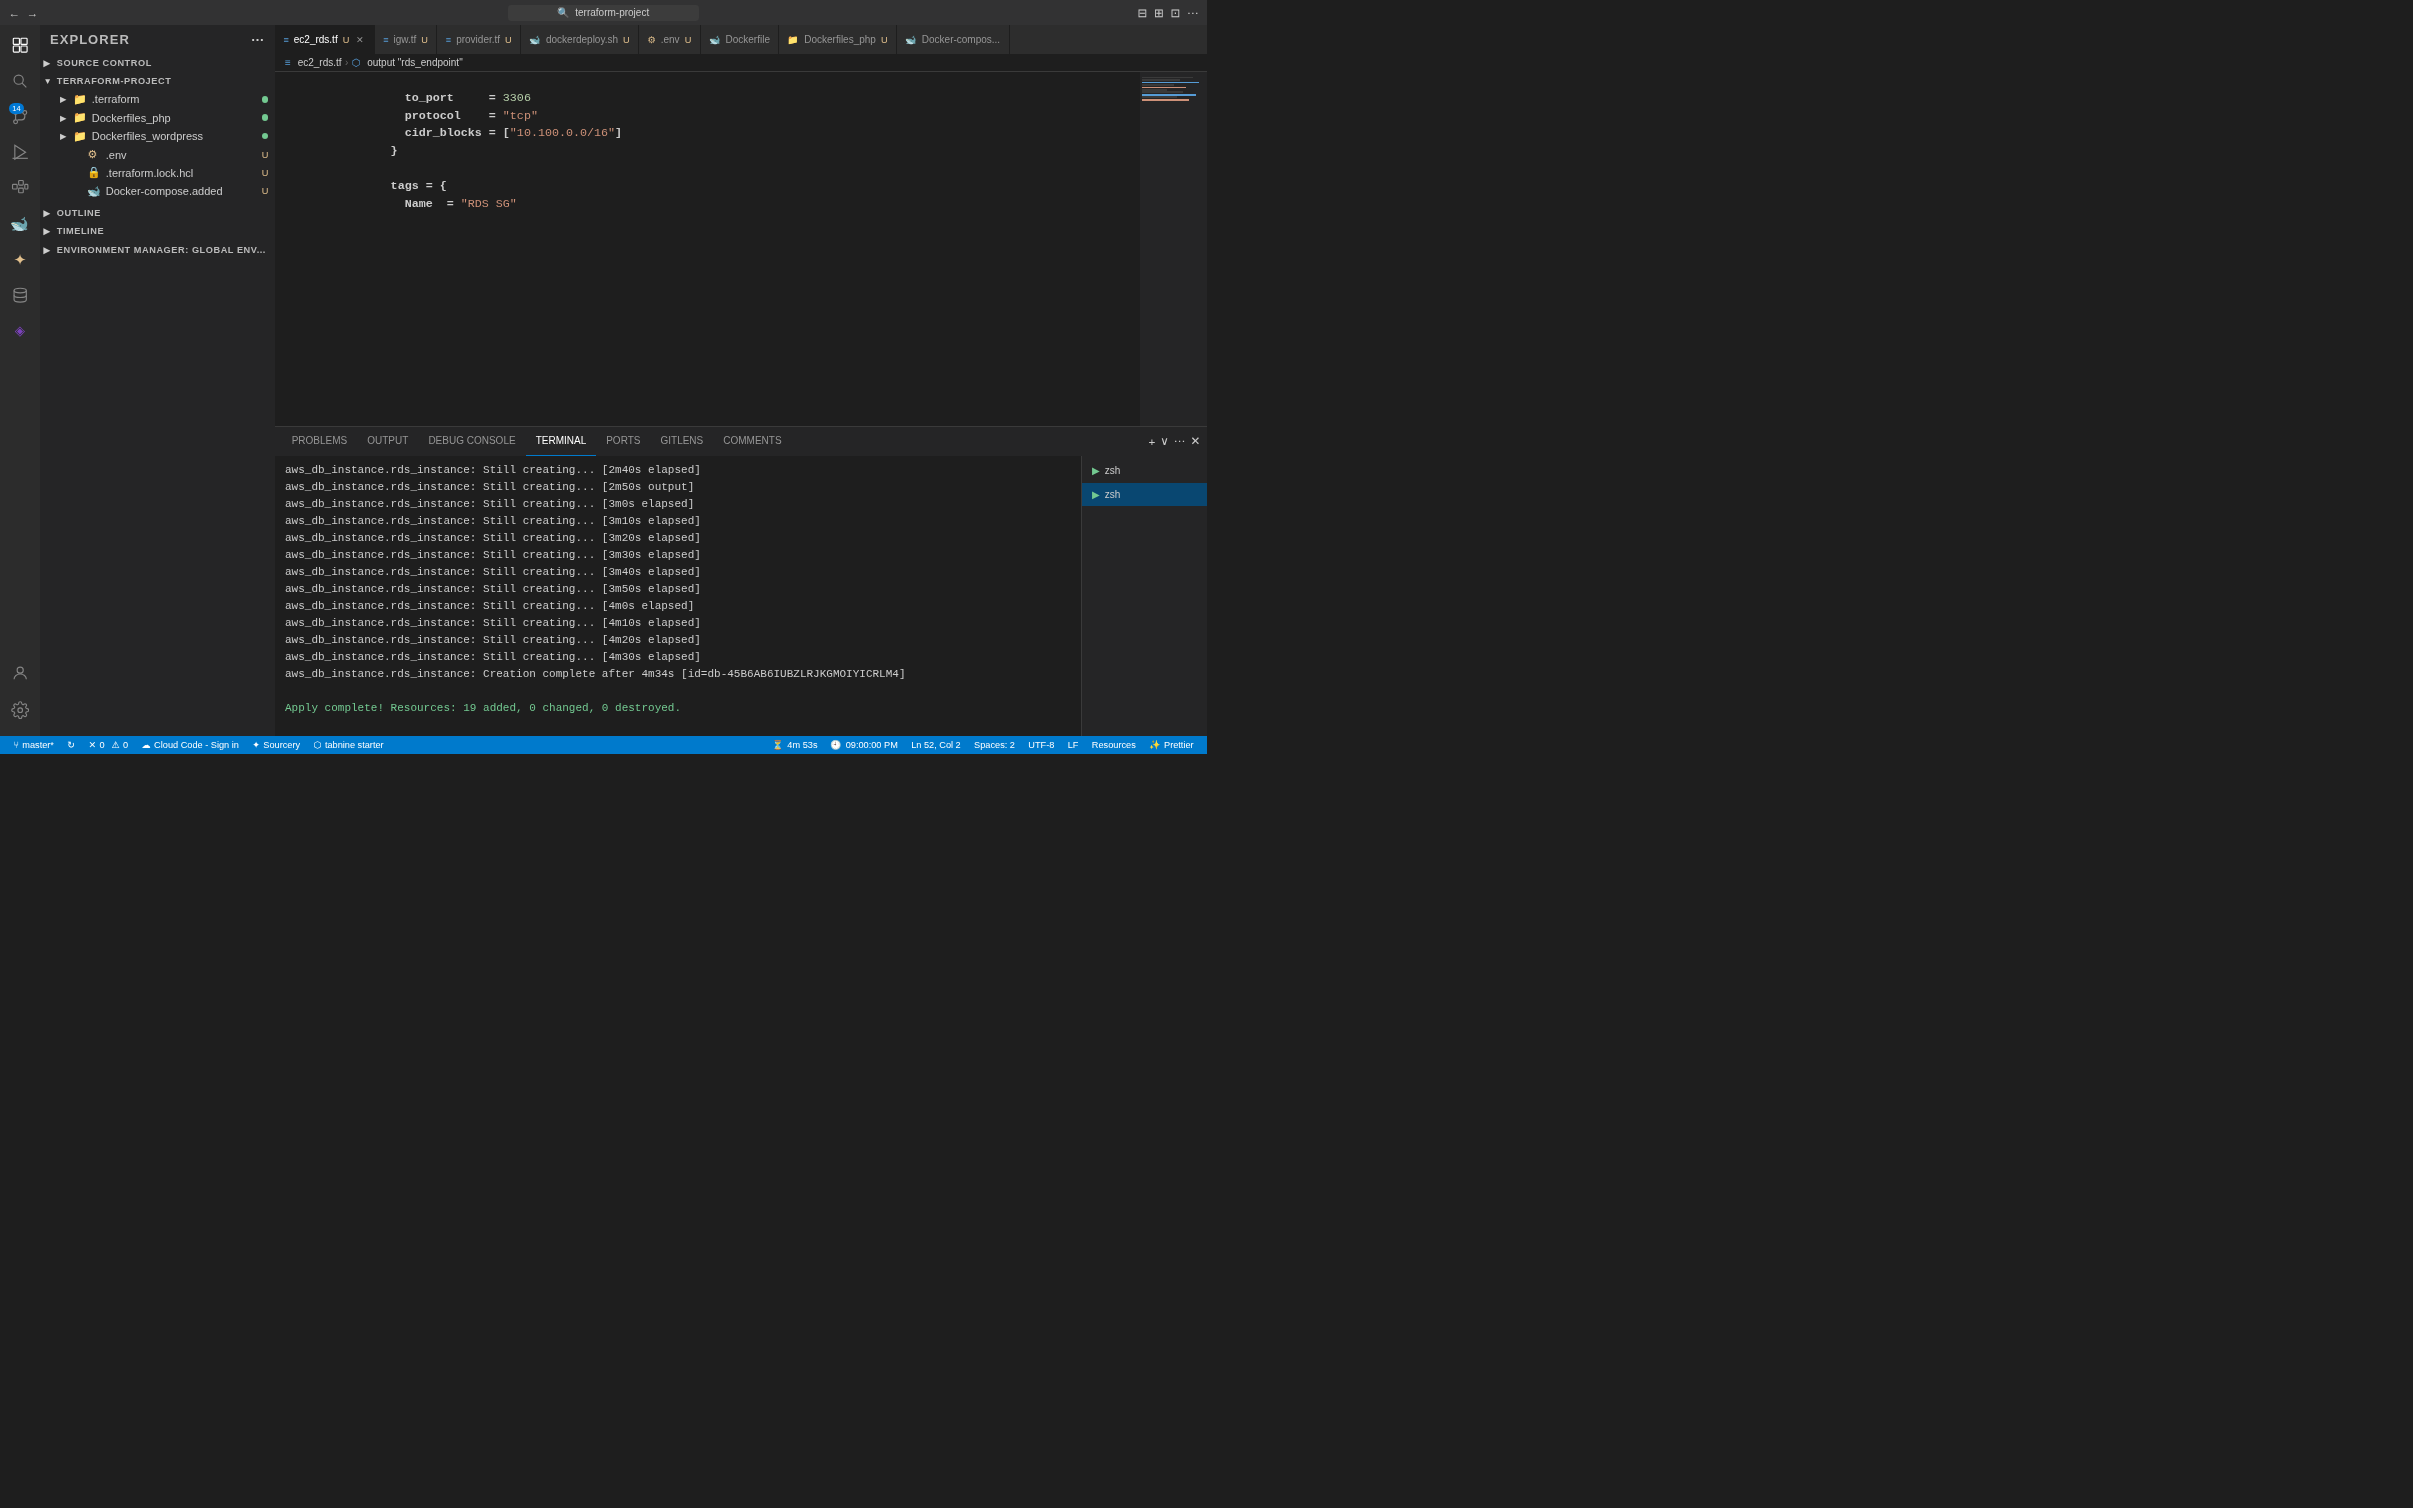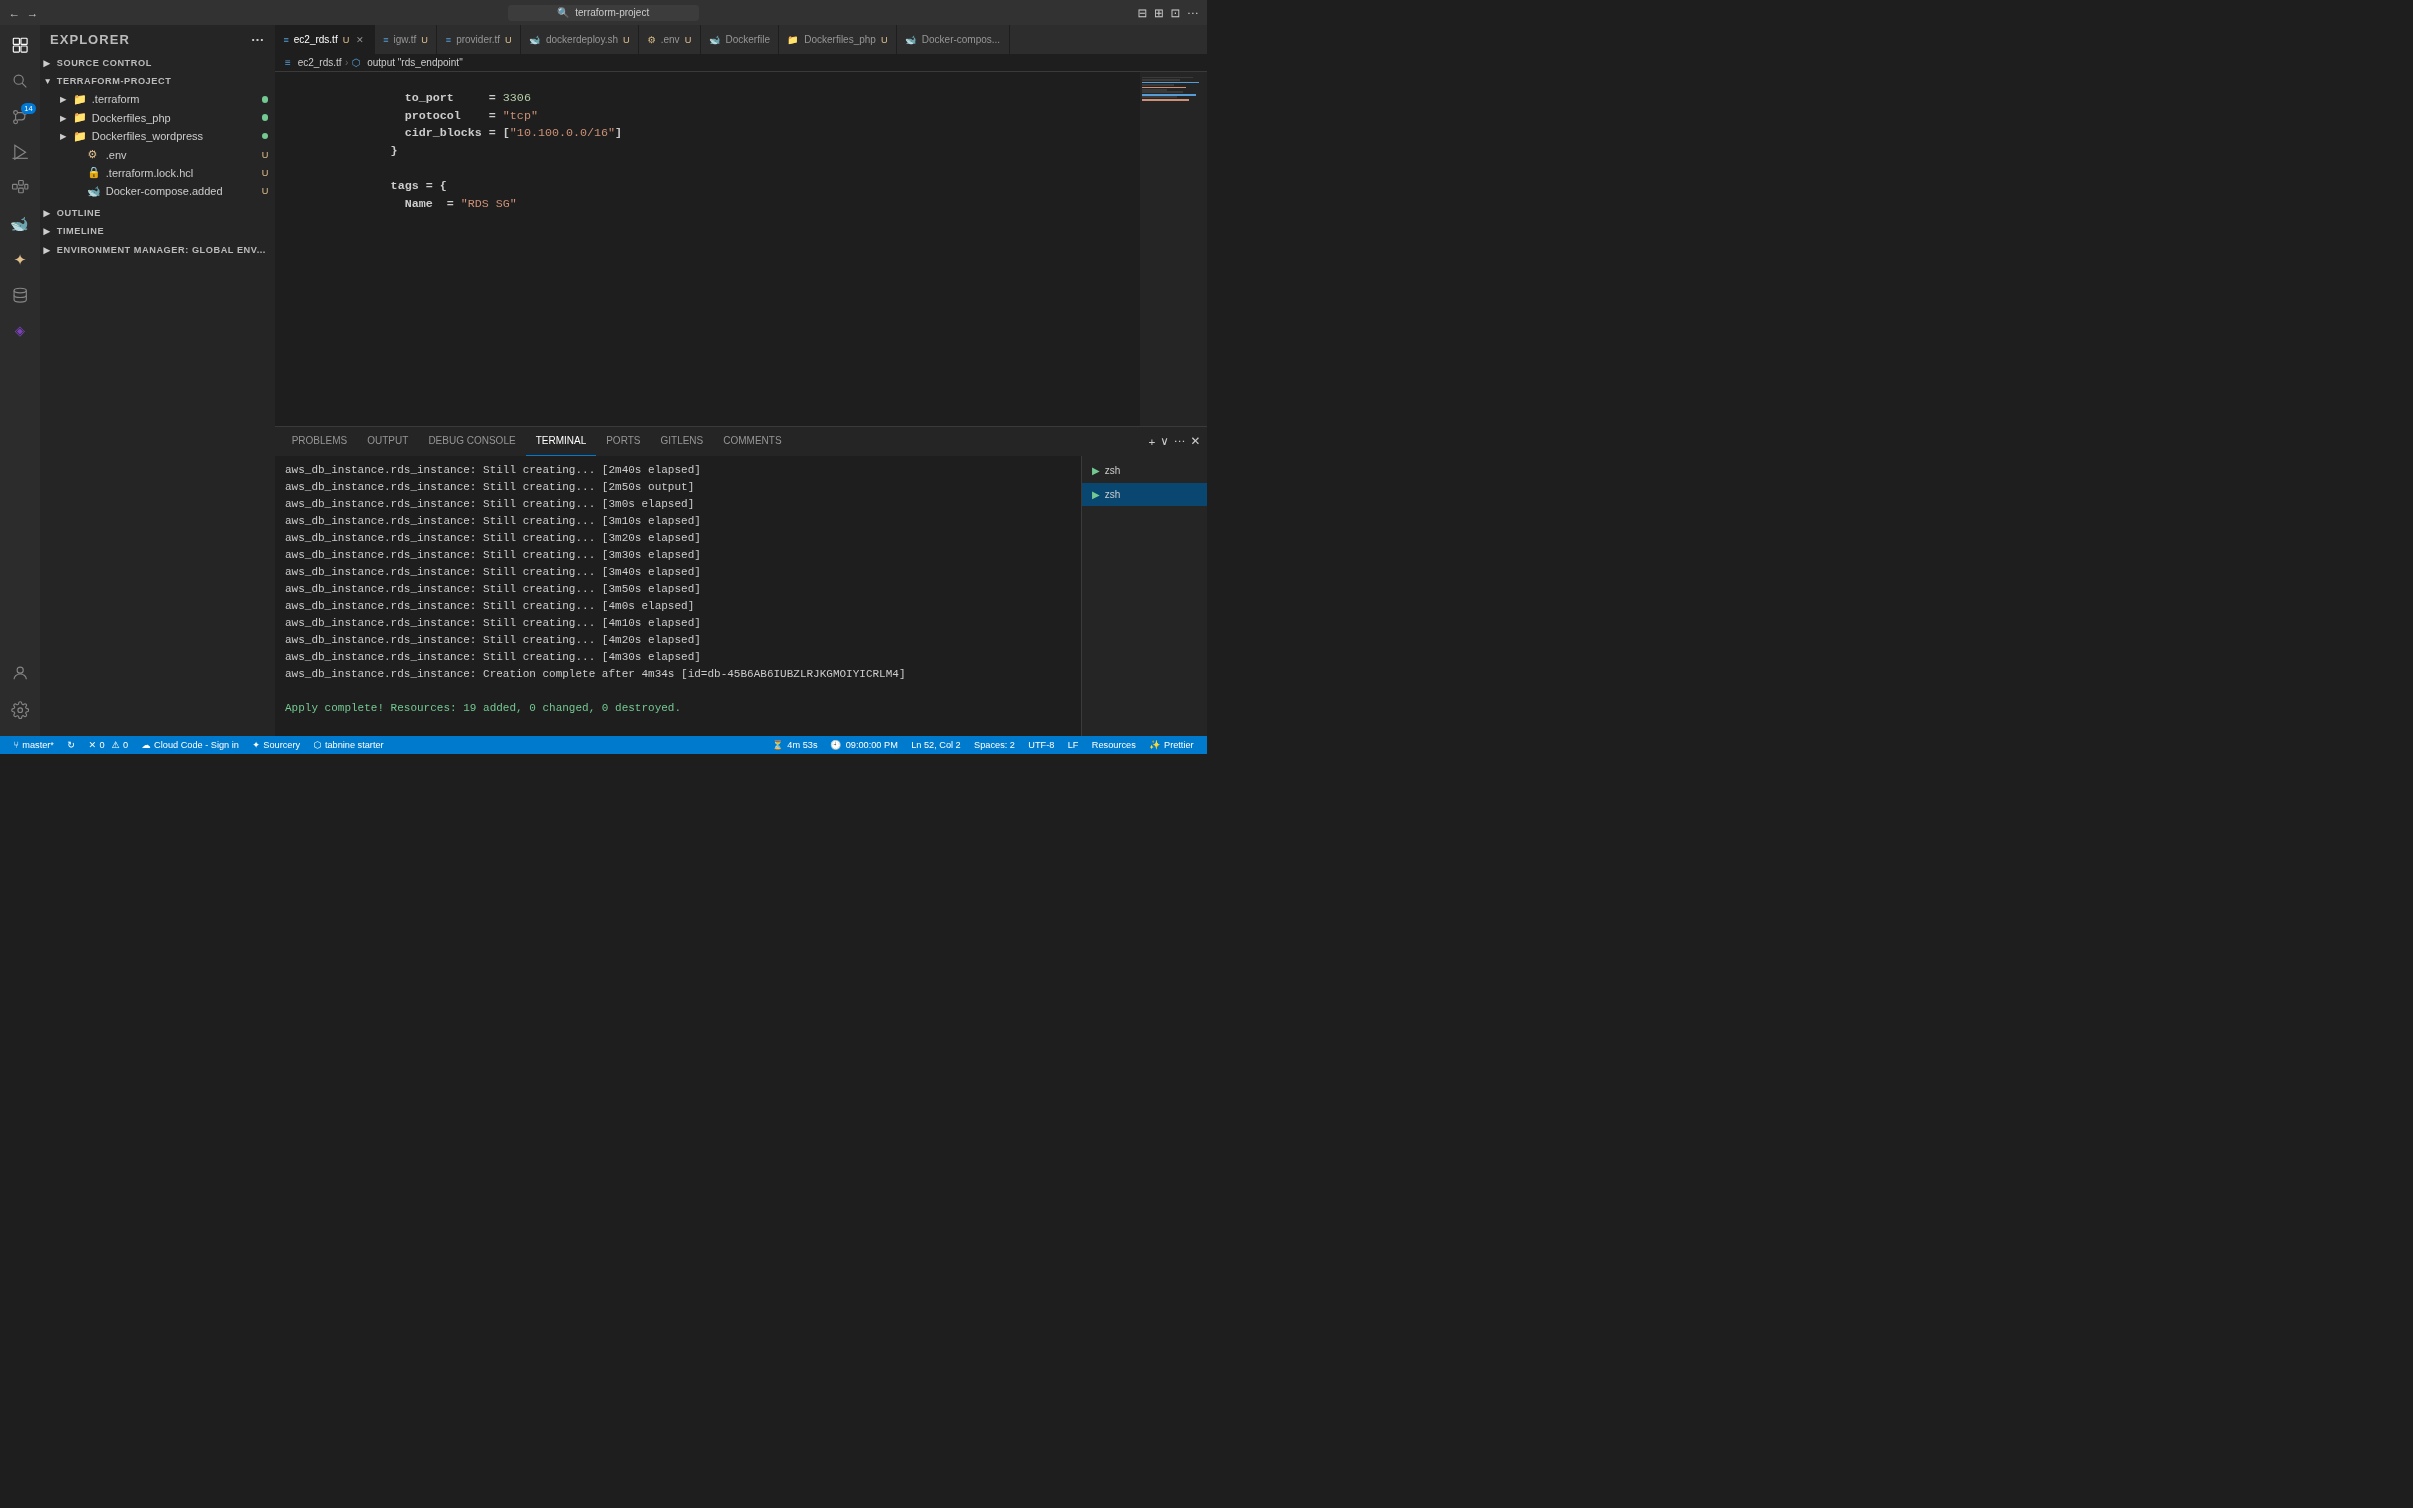--- a/index.html
+++ b/index.html
@@ -84,21 +84,21 @@
       border-radius: 3.4px;
       position: relative;
       font-size: 17px;
     }
     .activity-icon.active {
       color: #ffffff;
     }
     .activity-icon .badge {
       position: absolute;
       top: 3.4px;
-      right: 1px;
+      right: 13px;
       background: #0078d4;
       color: white;
       border-radius: 8.4px;
       font-size: 7.5px;
       padding: 0.8px 3.4px;
       min-width: 11.7px;
       text-align: center;
     }
     .activity-spacer { flex: 1; }
     .activity-bottom {

